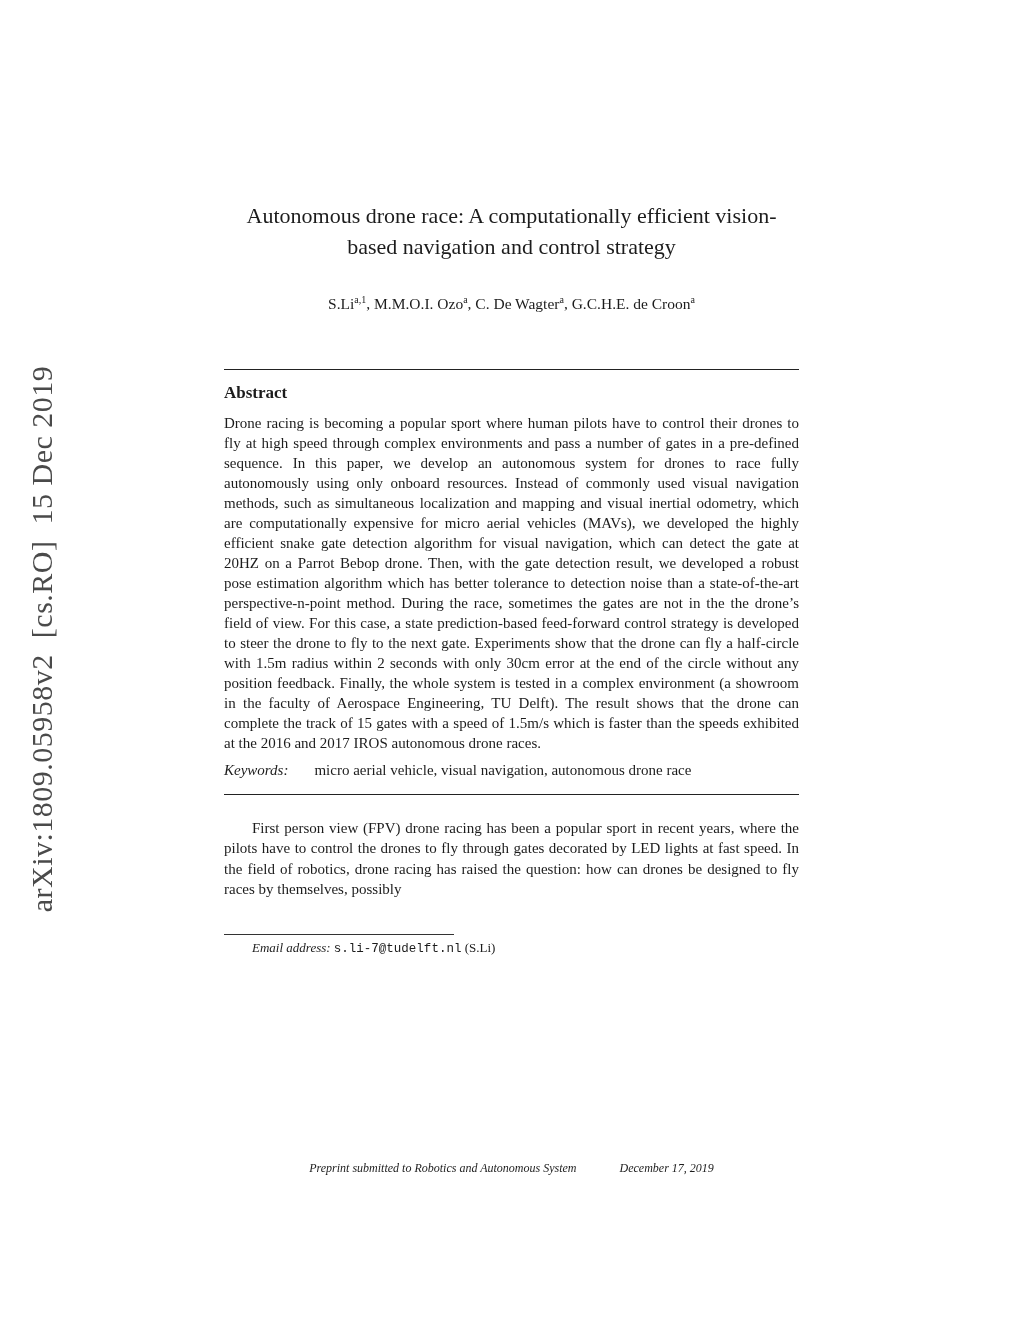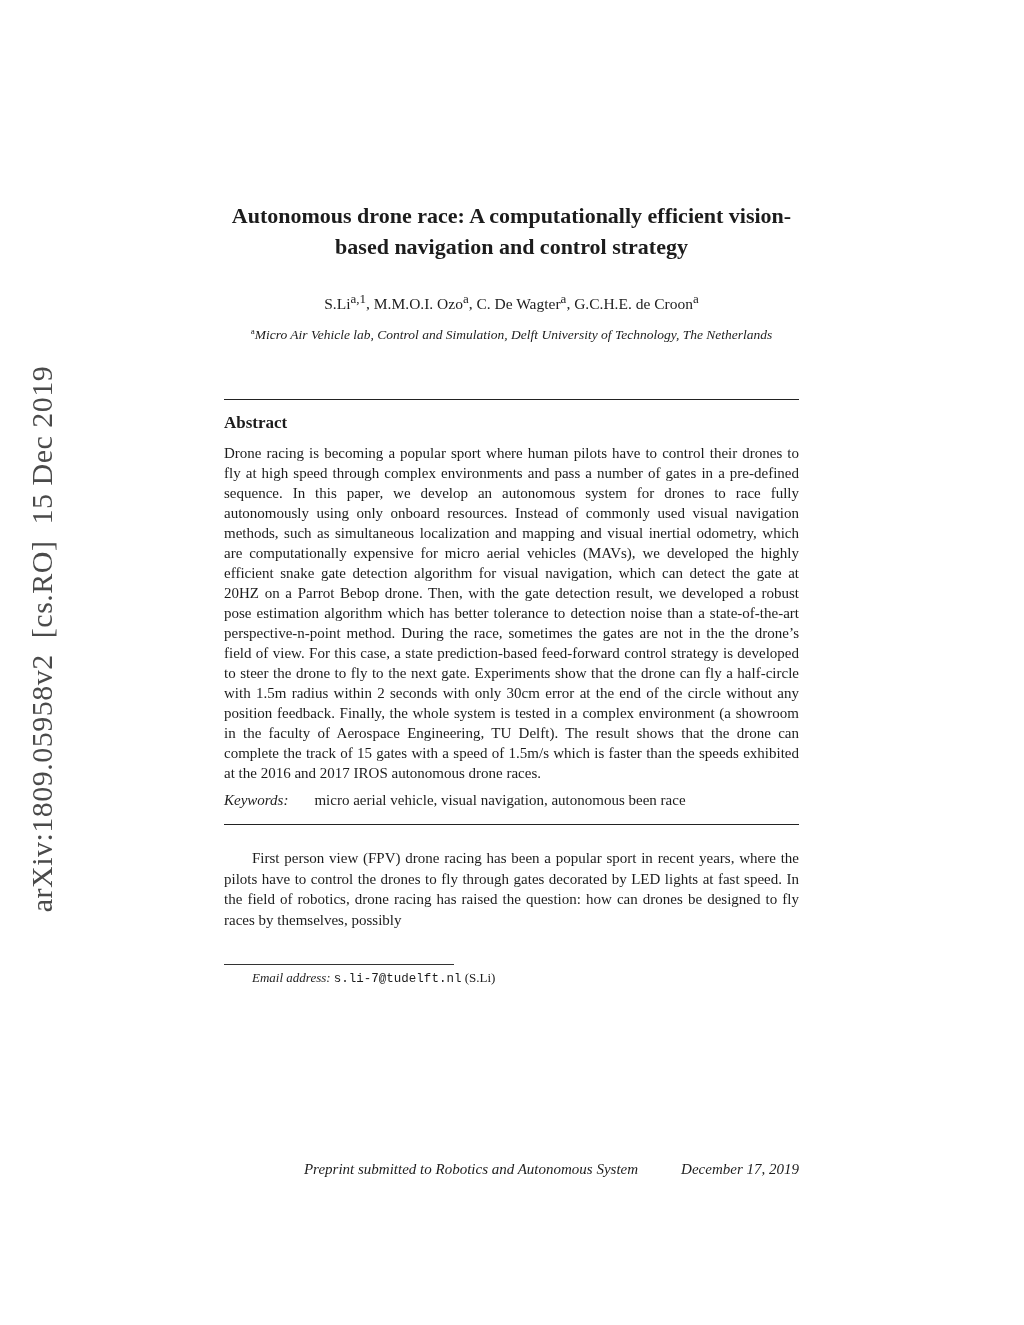--- a/index.html
+++ b/index.html
@@ -34,31 +34,31 @@
     left: 224px;
     top: 0;
     width: 575px;
   }
 
   .paper-title {
     padding-top: 201px;
     font-size: 22px;
     line-height: 1.4;
     text-align: center;
-    font-weight: bold;
+    font-weight: normal;
     margin: 0;
   }
 
   .authors {
     margin-top: 32px;
     font-size: 15.5px;
     text-align: center;
   }
   .authors sup {
-    font-size: 13px;
+    font-size: 10px;
     line-height: 0;
   }
 
   .affiliation {
     margin-top: 13px;
     font-size: 13.5px;
     font-style: italic;
     text-align: center;
     line-height: 1.3;
     max-width: 548px;
@@ -132,51 +132,48 @@
     font-family: "Liberation Mono", "DejaVu Sans Mono", monospace;
     font-size: 12.5px;
   }
 
   .footer {
     position: absolute;
     left: 224px;
     top: 1161px;
     width: 575px;
     display: flex;
-    justify-content: flex-end;
-    font-size: 15px;
+    justify-content: center;
+    font-size: 12px;
     font-style: italic;
     gap: 43px;
   }
 </style>
 </head>
 <body>
 
 <div class="watermark">arXiv:1809.05958v2  [cs.RO]  15 Dec 2019</div>
 
 <div class="page-content">
 
   <h1 class="paper-title">Autonomous drone race: A computationally efficient vision-based navigation and control strategy</h1>
 
   <div class="authors">
     <span>S.Li</span><sup>a,1</sup><span>, M.M.O.I. Ozo</span><sup>a</sup><span>, C. De Wagter</span><sup>a</sup><span>, G.C.H.E. de Croon</span><sup>a</sup>
   </div>
 
-  <div class="affiliation">
-    <sup>a</sup><span>Micro Air Vehicle lab, Control and Simulation, Delft University of Technology, The Netherlands</span>
-  </div>
 
   <hr class="rule rule1">
 
   <div class="abstract-heading">Abstract</div>
 
   <p class="para abstract-body">Drone racing is becoming a popular sport where human pilots have to control their drones to fly at high speed through complex environments and pass a number of gates in a pre-defined sequence. In this paper, we develop an autonomous system for drones to race fully autonomously using only onboard resources. Instead of commonly used visual navigation methods, such as simultaneous localization and mapping and visual inertial odometry, which are computationally expensive for micro aerial vehicles (MAVs), we developed the highly efficient snake gate detection algorithm for visual navigation, which can detect the gate at 20HZ on a Parrot Bebop drone. Then, with the gate detection result, we developed a robust pose estimation algorithm which has better tolerance to detection noise than a state-of-the-art perspective-n-point method. During the race, sometimes the gates are not in the the drone’s field of view. For this case, a state prediction-based feed-forward control strategy is developed to steer the drone to fly to the next gate. Experiments show that the drone can fly a half-circle with 1.5m radius within 2 seconds with only 30cm error at the end of the circle without any position feedback. Finally, the whole system is tested in a complex environment (a showroom in the faculty of Aerospace Engineering, TU Delft). The result shows that the drone can complete the track of 15 gates with a speed of 1.5m/s which is faster than the speeds exhibited at the 2016 and 2017 IROS autonomous drone races.</p>
 
   <div class="keywords">
-    <span class="keywords-label">Keywords:</span><span>micro aerial vehicle, visual navigation, autonomous been race</span>
+    <span class="keywords-label">Keywords:</span><span>micro aerial vehicle, visual navigation, autonomous drone race</span>
   </div>
 
   <hr class="rule rule2">
 
 
   <p class="para intro-para">First person view (FPV) drone racing has been a popular sport in recent years, where the pilots have to control the drones to fly through gates decorated by LED lights at fast speed. In the field of robotics, drone racing has raised the question: how can drones be designed to fly races by themselves, possibly</p>
 
   <div class="footnote">
     <hr class="footnote-rule">
     <div class="footnote-line2">

